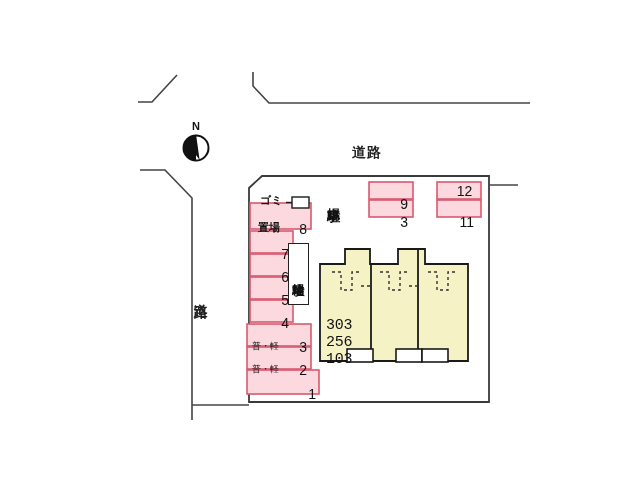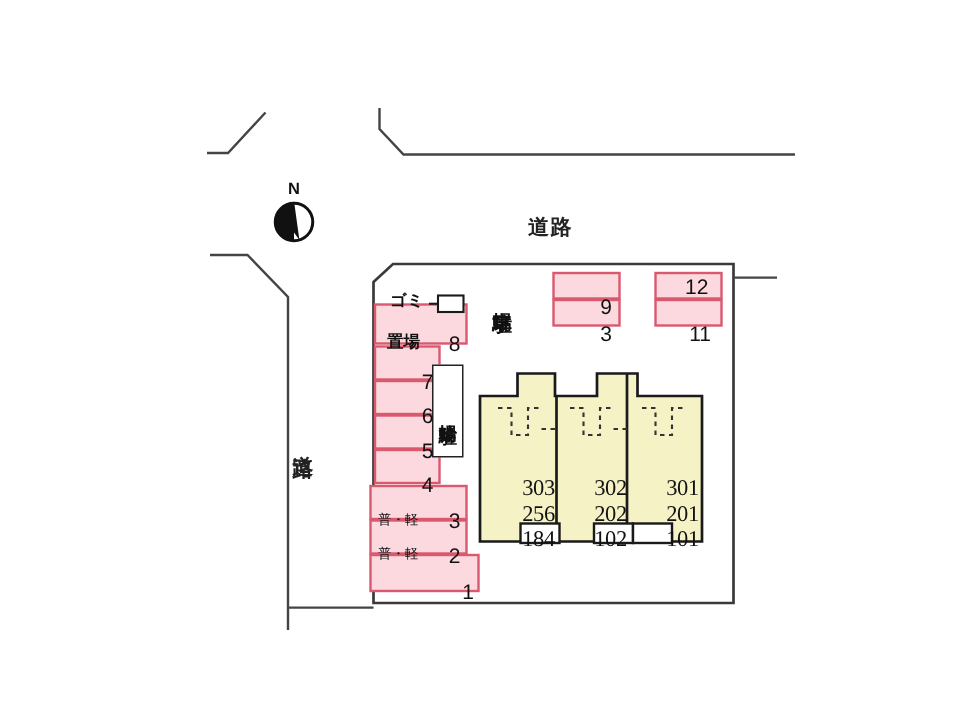--- a/index.html
+++ b/index.html
@@ -53,24 +53,24 @@
     font-size: 14px;
     color: #111;
     text-align: right;
   }
   .kindtag {
     font-family: Liberation Mono, monospace;
     font-size: 9px;
     color: #111;
   }
   .roomnum {
-    font-family: Liberation Serif, serif;
+    font-family: Liberation Mono, monospace;
     font-size: 15px;
     color: #111;
-    text-align: right;
+    text-align: left;
     line-height: 1.12;
     letter-spacing: -0.2px;
   }
   .vtext {
     writing-mode: vertical-rl;
     text-orientation: upright;
     font-family: "DejaVu Sans", sans-serif;
     line-height: 1.02;
   }
   .road-label {
@@ -238,28 +238,18 @@
 
   <div class="lbl stallnum" style="left:388px; top:185px; width:20px;">9</div>
   <div class="lbl stallnum" style="left:385px; top:203px; width:23px;">3</div>
 
   <div class="lbl stallnum" style="left:453px; top:172px; width:23px;text-align:center;">12</div>
   <div class="lbl stallnum" style="left:451px; top:203px; width:23px;">11</div>
 
   <div class="lbl roomnum" style="left:326px; top:306px; width:44px;">
     <div>303</div>
     <div>256</div>
-    <div>184</div>
+    <div>103</div>
   </div>
 
-  <div class="lbl roomnum" style="left:374px; top:306px; width:44px;">
-    <div>302</div>
-    <div>202</div>
-    <div>102</div>
-  </div>
-
-  <div class="lbl roomnum" style="left:422px; top:306px; width:44px;">
-    <div>301</div>
-    <div>201</div>
-    <div>101</div>
-  </div>
+
 
 </div>
 
 </body></html>

